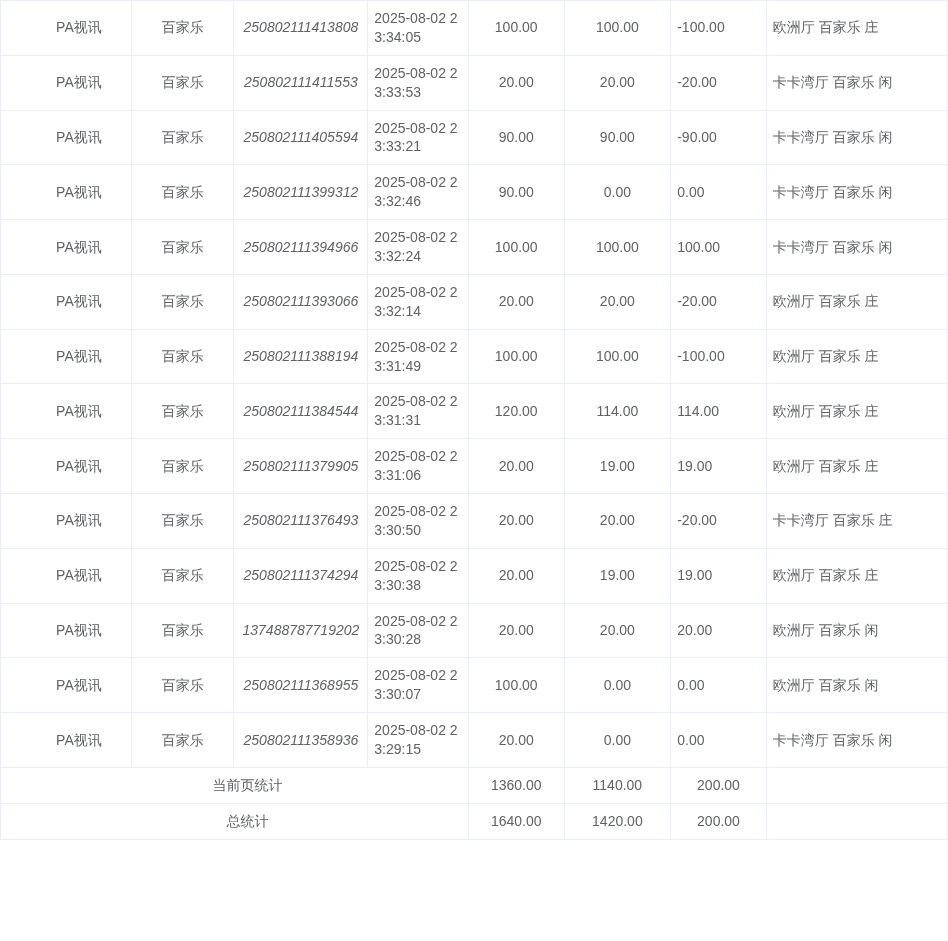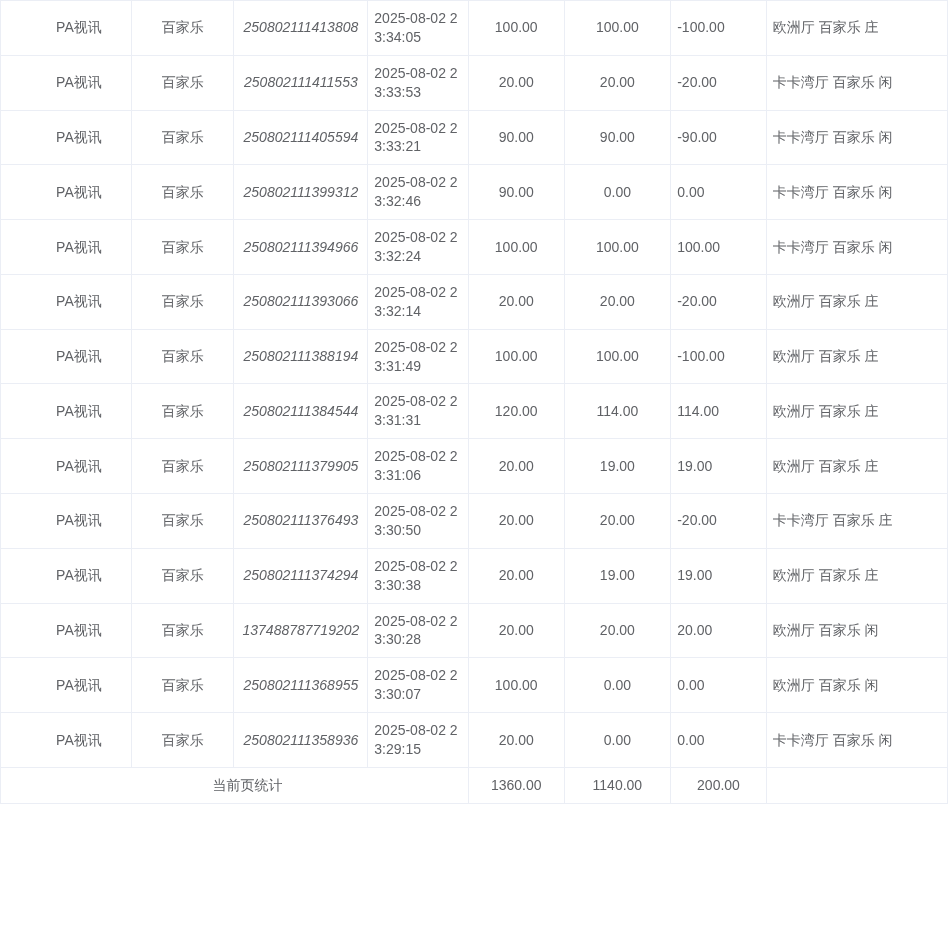--- a/index.html
+++ b/index.html
@@ -231,15 +231,22 @@
     </tr>
 
     <tr>
       <td class="summary-label" colspan="4">当前页统计</td>
       <td class="summary-value">1360.00</td>
       <td class="summary-value">1140.00</td>
       <td class="summary-value">200.00</td>
       <td class="summary-blank"></td>
     </tr>
 
+    <tr>
+      <td class="summary-label" colspan="4">总统计</td>
+      <td class="summary-value">1640.00</td>
+      <td class="summary-value">1420.00</td>
+      <td class="summary-value">200.00</td>
+      <td class="summary-blank"></td>
+    </tr>
 
   </tbody>
 </table>
 
 </body></html>

